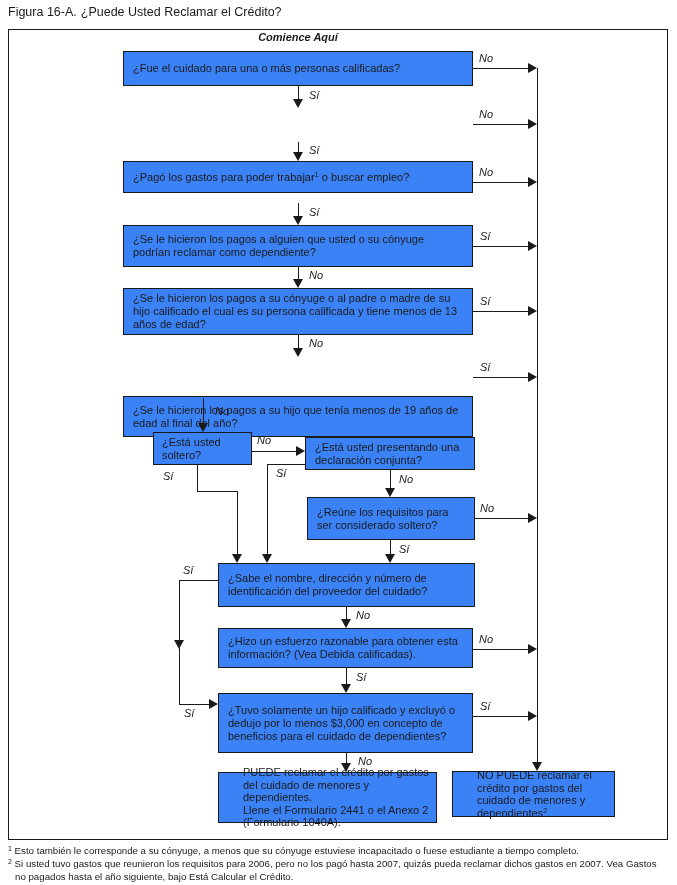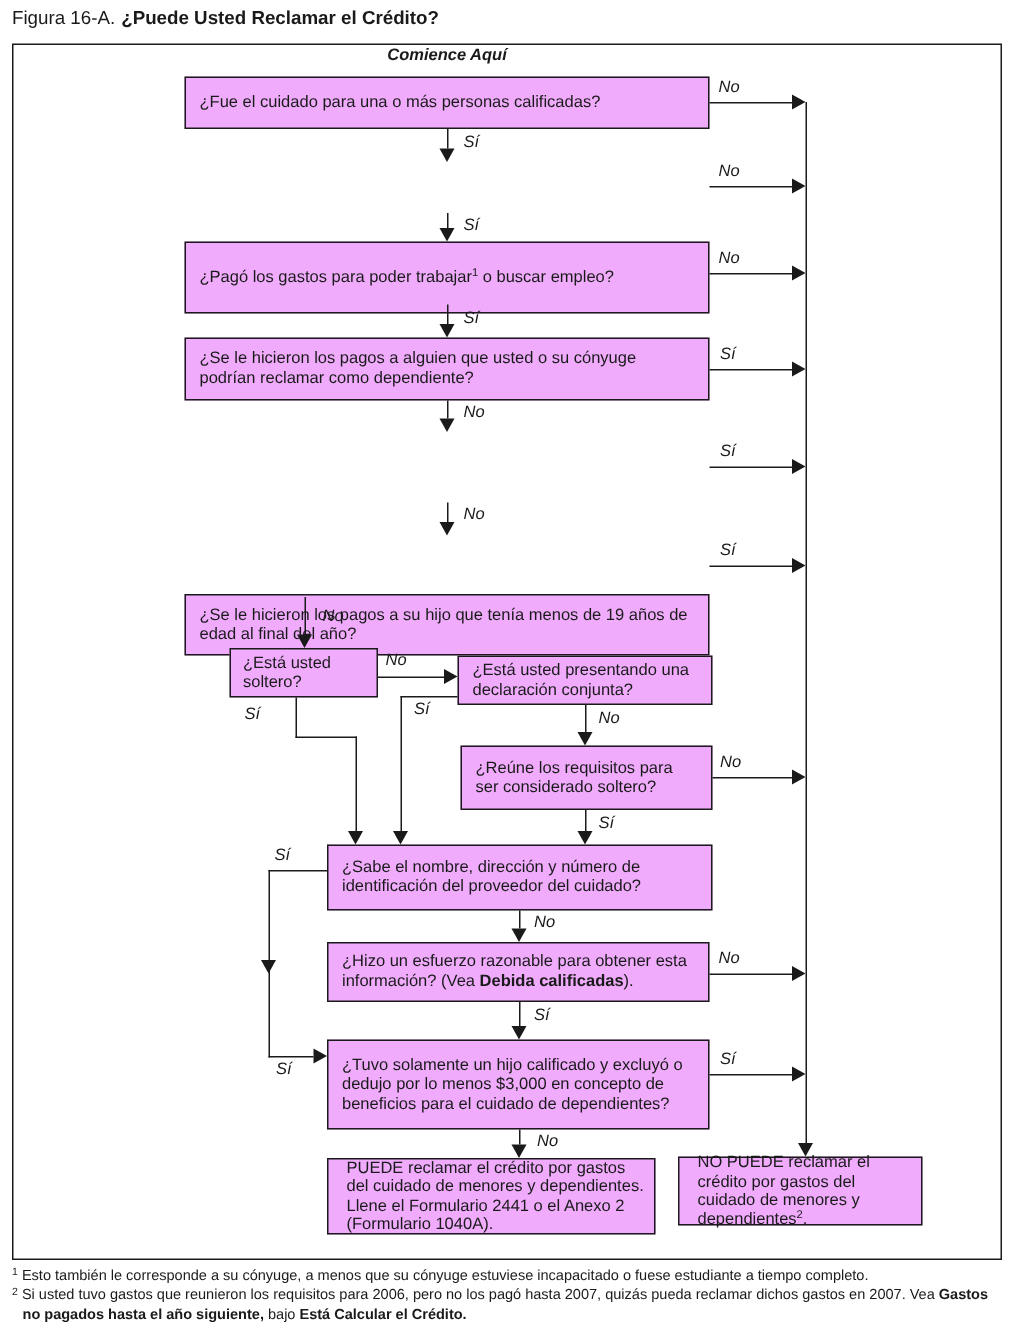--- a/index.html
+++ b/index.html
@@ -1,29 +1,29 @@
 <!DOCTYPE html>
 <html><head>
 <meta charset="utf-8">
 <style>
   html,body{margin:0;padding:0;background:#fff;}
   .page{position:relative;width:677px;height:885px;background:#fff;
         font-family:"Liberation Sans",sans-serif;color:#1a1a1a;overflow:hidden;}
   .title{position:absolute;left:8px;top:5px;font-size:12.5px;white-space:nowrap;}
   .title .pfx{margin-right:4px;}
-  .b{font-weight:bold;}
+  .b{font-weight:normal;}
   .frame{position:absolute;left:8px;top:29px;width:660px;height:811px;
          border:1px solid #1a1a1a;box-sizing:border-box;}
   .start{position:absolute;left:123px;top:31px;width:350px;text-align:center;
          font-weight:bold;font-style:italic;font-size:11px;}
-  .box{position:absolute;box-sizing:border-box;border:1px solid #1a1a1a;background:#f0abfc;
+  .box{position:absolute;box-sizing:border-box;border:1px solid #1a1a1a;background:#3b82f6;
        display:flex;align-items:center;font-size:11px;line-height:13px;
        padding:2px 8px 2px 9px;}
   .box .t{width:100%;}
-  .box.result{line-height:12.5px;padding:2px 5px 2px 12px;}
+  .box.result{line-height:12.5px;padding:2px 5px 2px 24px;}
   .sup{font-size:7.5px;vertical-align:4px;line-height:0;}
   .lab{position:absolute;font-style:italic;font-size:11px;white-space:nowrap;}
   .hl{position:absolute;height:1px;background:#1a1a1a;}
   .vl{position:absolute;width:1px;background:#1a1a1a;}
   .ar{position:absolute;width:0;height:0;border-top:5px solid transparent;
       border-bottom:5px solid transparent;border-left:9px solid #1a1a1a;}
   .ad{position:absolute;width:0;height:0;border-left:5px solid transparent;
       border-right:5px solid transparent;border-top:9px solid #1a1a1a;}
   .fns{position:absolute;left:8px;top:845px;width:662px;font-size:9.7px;line-height:12.3px;}
   .fn{padding-left:7px;text-indent:-7px;margin:0 0 1px 0;}
@@ -40,28 +40,31 @@
 
   <div class="frame"></div>
 
   <div class="start">Comience Aquí</div>
 
   <div class="box" style="left:123px;top:51px;width:350px;height:35px;">
     <div class="t">¿Fue el cuidado para una o más personas calificadas?</div>
   </div>
 
 
-  <div class="box" style="left:123px;top:161px;width:350px;height:48px;">
+  <div class="box" style="left:123px;top:161px;width:350px;height:32px;">
     <div class="t"><span>¿Pagó los gastos para poder trabajar</span><span class="sup">1</span><span> o buscar empleo?</span></div>
   </div>
 
   <div class="box" style="left:123px;top:225px;width:350px;height:42px;">
     <div class="t">¿Se le hicieron los pagos a alguien que usted o su cónyuge podrían reclamar como dependiente?</div>
   </div>
 
+  <div class="box" style="left:123px;top:288px;width:350px;height:47px;">
+    <div class="t">¿Se le hicieron los pagos a su cónyuge o al padre o madre de su hijo calificado el cual es su persona calificada y tiene menos de 13 años de edad?</div>
+  </div>
 
   <div class="box" style="left:123px;top:357px;width:350px;height:41px;margin-top:39px;">
     <div class="t">¿Se le hicieron los pagos a su hijo que tenía menos de 19 años de edad al final del año?</div>
   </div>
 
   <div class="box" style="left:153px;top:432px;width:99px;height:33px;padding-left:8px;">
     <div class="t">¿Está usted soltero?</div>
   </div>
 
   <div class="box" style="left:305px;top:437px;width:170px;height:33px;">

